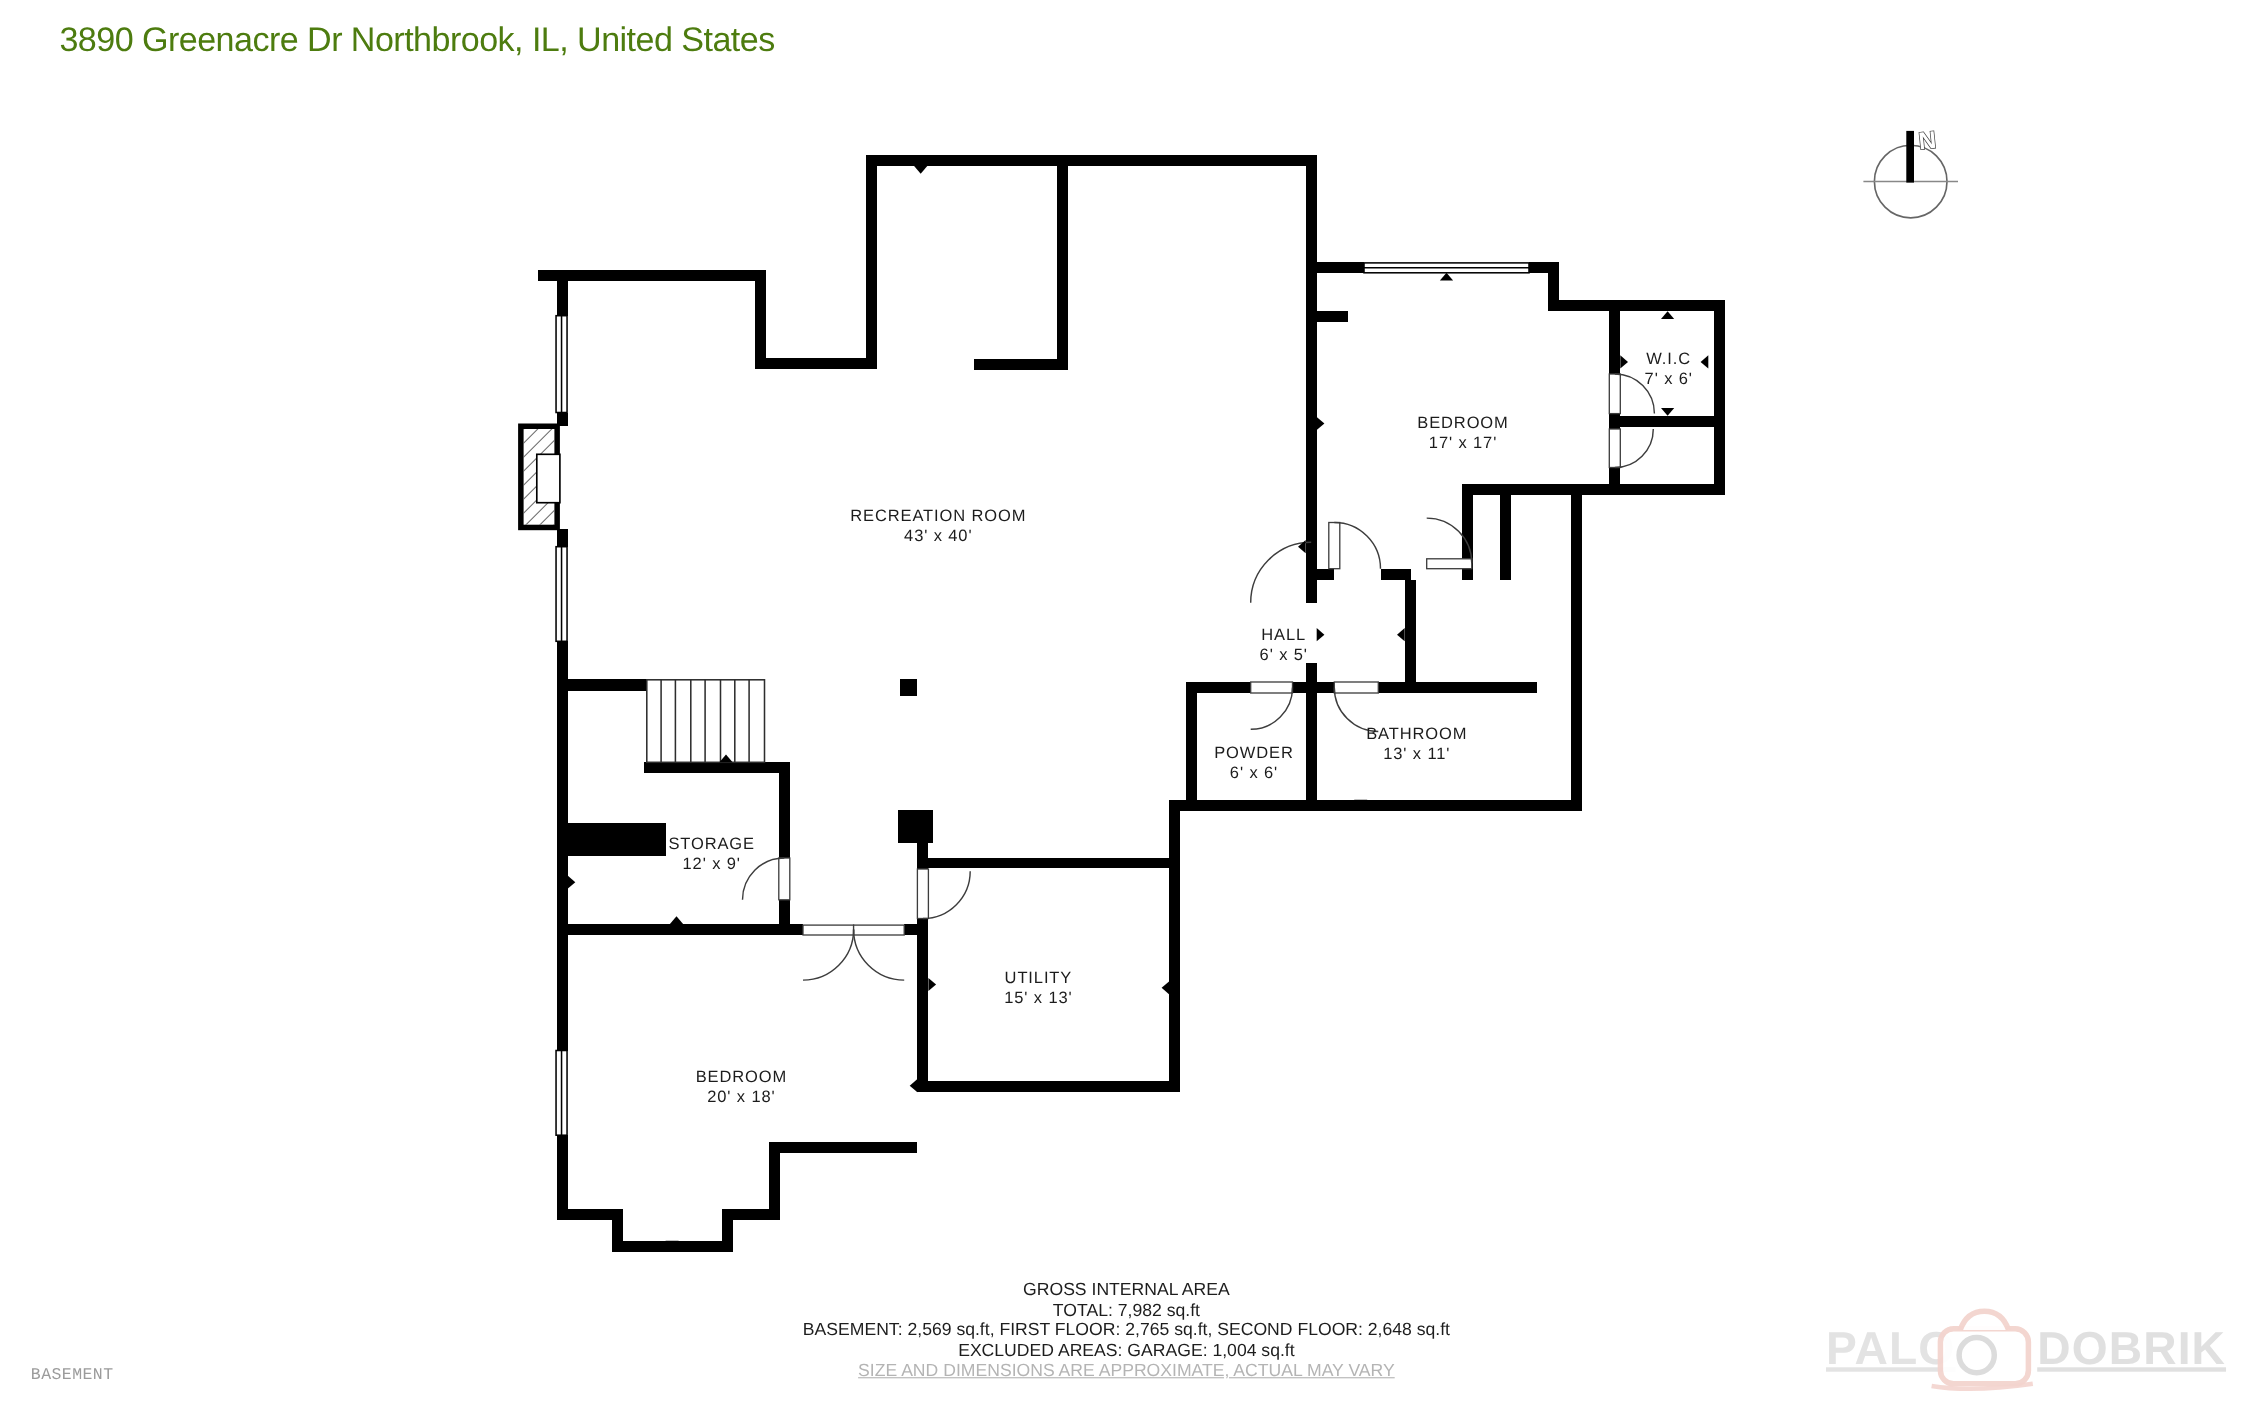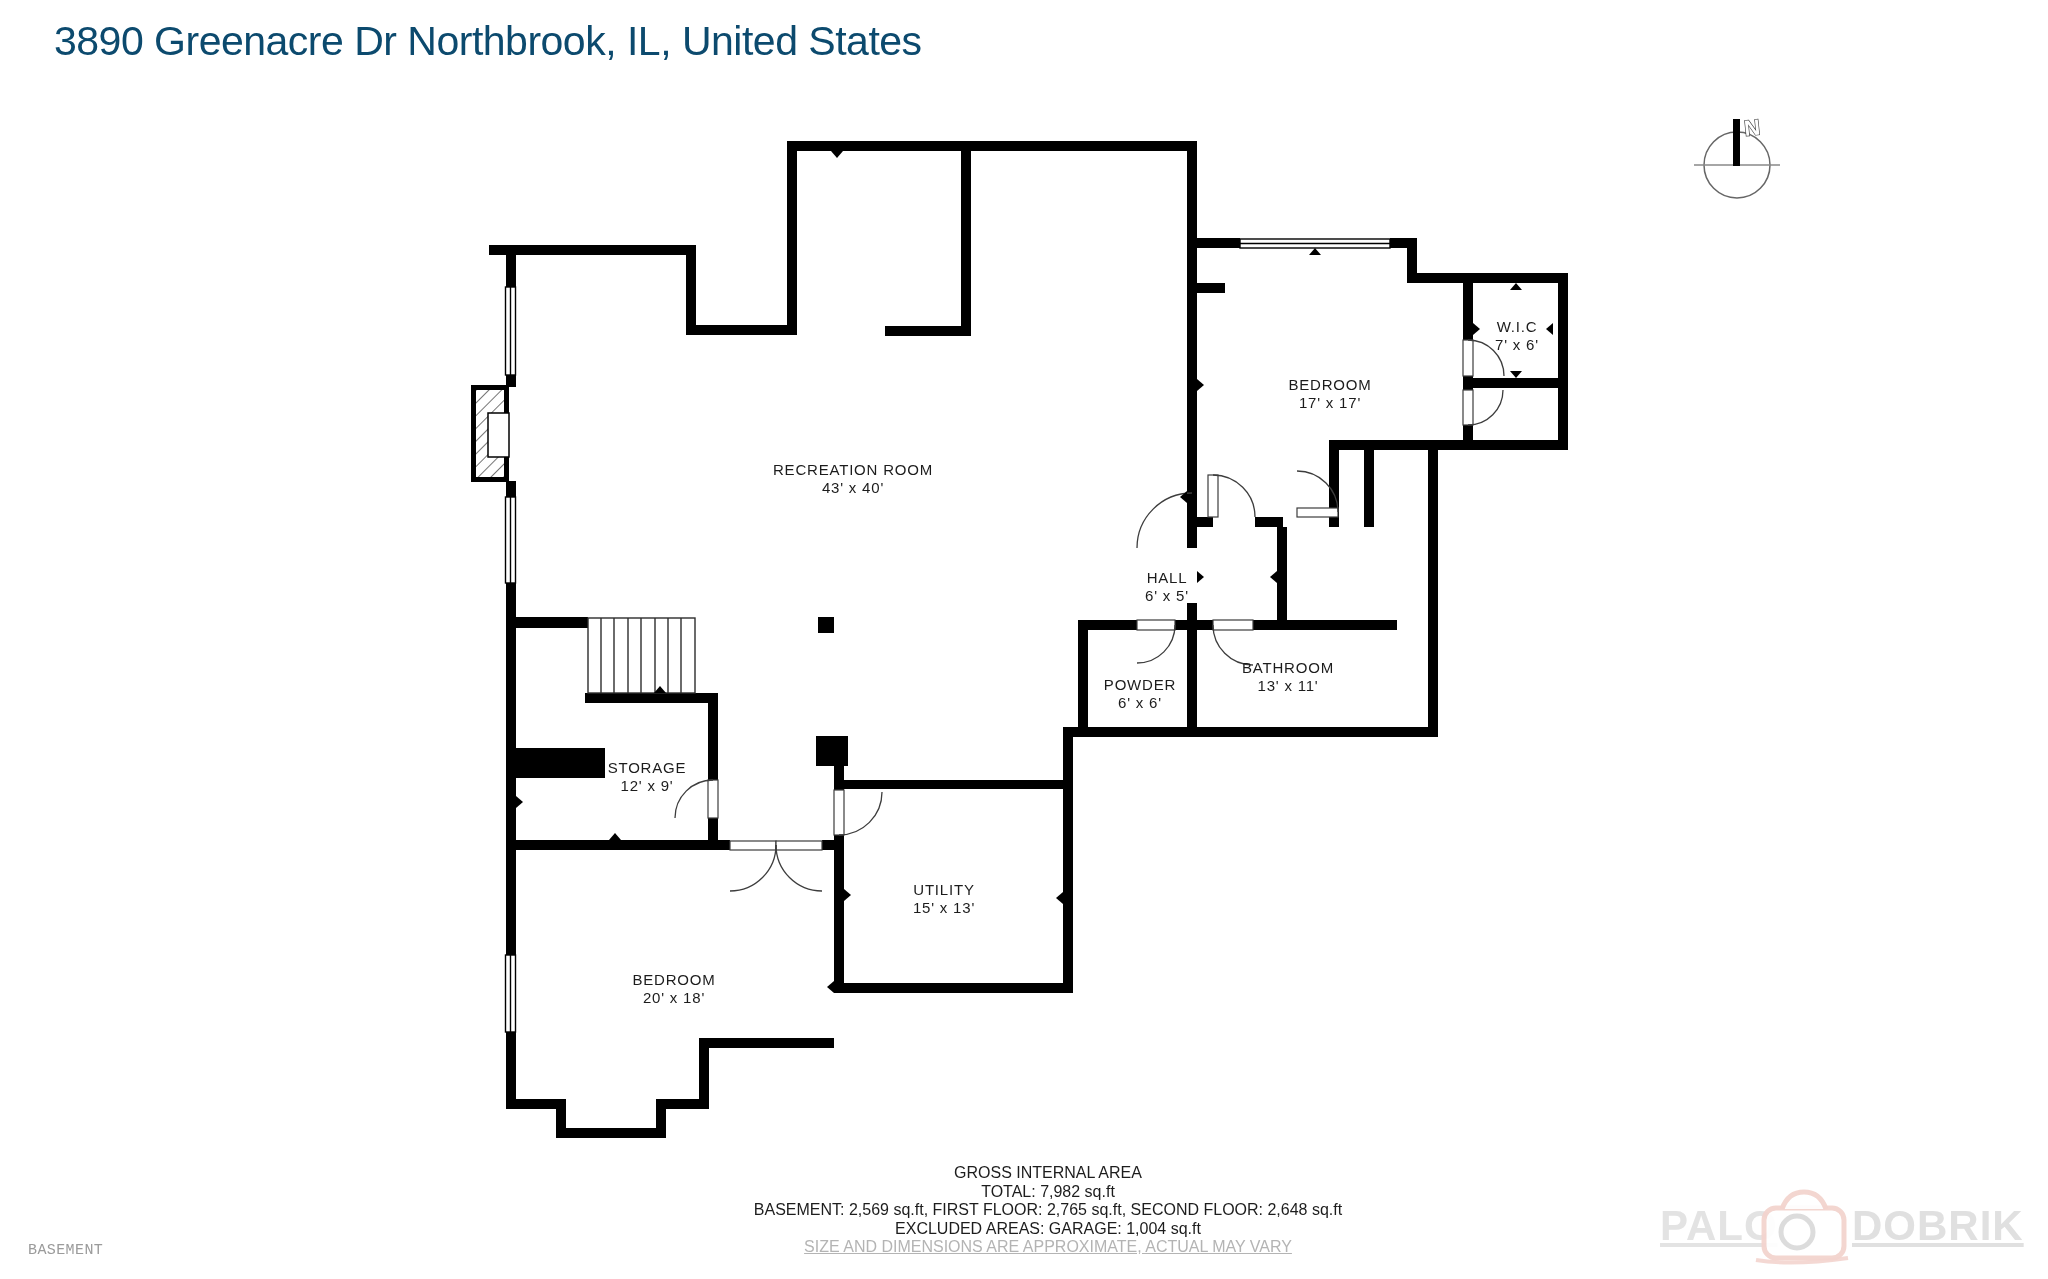--- a/index.html
+++ b/index.html
@@ -1,22 +1,22 @@
 <!DOCTYPE html>
 <html><head>
 <meta charset="utf-8">
 <style>
   html,body{margin:0;padding:0;background:#fff;width:2048px;height:1279px;overflow:hidden;}
   .page{position:relative;width:2048px;height:1279px;background:#ffffff;font-family:"Liberation Sans",sans-serif;}
-  .title{position:absolute;left:54px;top:18px;font-size:41px;letter-spacing:-0.5px;color:#0c4a6e;font-weight:400;white-space:nowrap;}
+  .title{position:absolute;left:54px;top:18px;font-size:31px;letter-spacing:-0.5px;color:#4d7c0f;font-weight:400;white-space:nowrap;}
   .plan-svg{position:absolute;left:0;top:0;width:2048px;height:1279px;}
   .room-label{position:absolute;transform:translate(-50%,-50%);text-align:center;color:#1c1c1c;
     font-size:15px;line-height:18px;letter-spacing:0.8px;white-space:nowrap;}
   .footer{position:absolute;left:1024px;top:1164px;transform:translateX(-50%);text-align:center;
-    color:#1d1d1d;font-size:16px;line-height:18.5px;white-space:nowrap;margin-left:24px;}
+    color:#1d1d1d;font-size:16px;line-height:18.5px;white-space:nowrap;}
   .footer p{margin:0;}
   .footer .disclaimer{color:#b4b4b4;text-decoration:underline;}
   .floor-label{position:absolute;left:28px;top:1242px;font-size:15px;color:#9b9b9b;letter-spacing:0.4px;font-family:Liberation Mono, monospace;}
   .watermark{position:absolute;left:1656px;top:1192px;width:392px;height:80px;}
   .wm-word{position:absolute;font-weight:bold;font-size:42px;color:#e3e3e3;letter-spacing:1px;text-decoration:underline;}
   .wm-word.p1{left:4px;top:10px;}
   .wm-word.p2{left:196px;top:10px;color:#e0e0e0;}
   .wm-sub{position:absolute;left:198px;top:52px;font-size:13px;letter-spacing:5.5px;color:#e6e6e6;margin-top:40px;}
   .wm-cam{position:absolute;left:96px;top:-10px;}
 </style>

